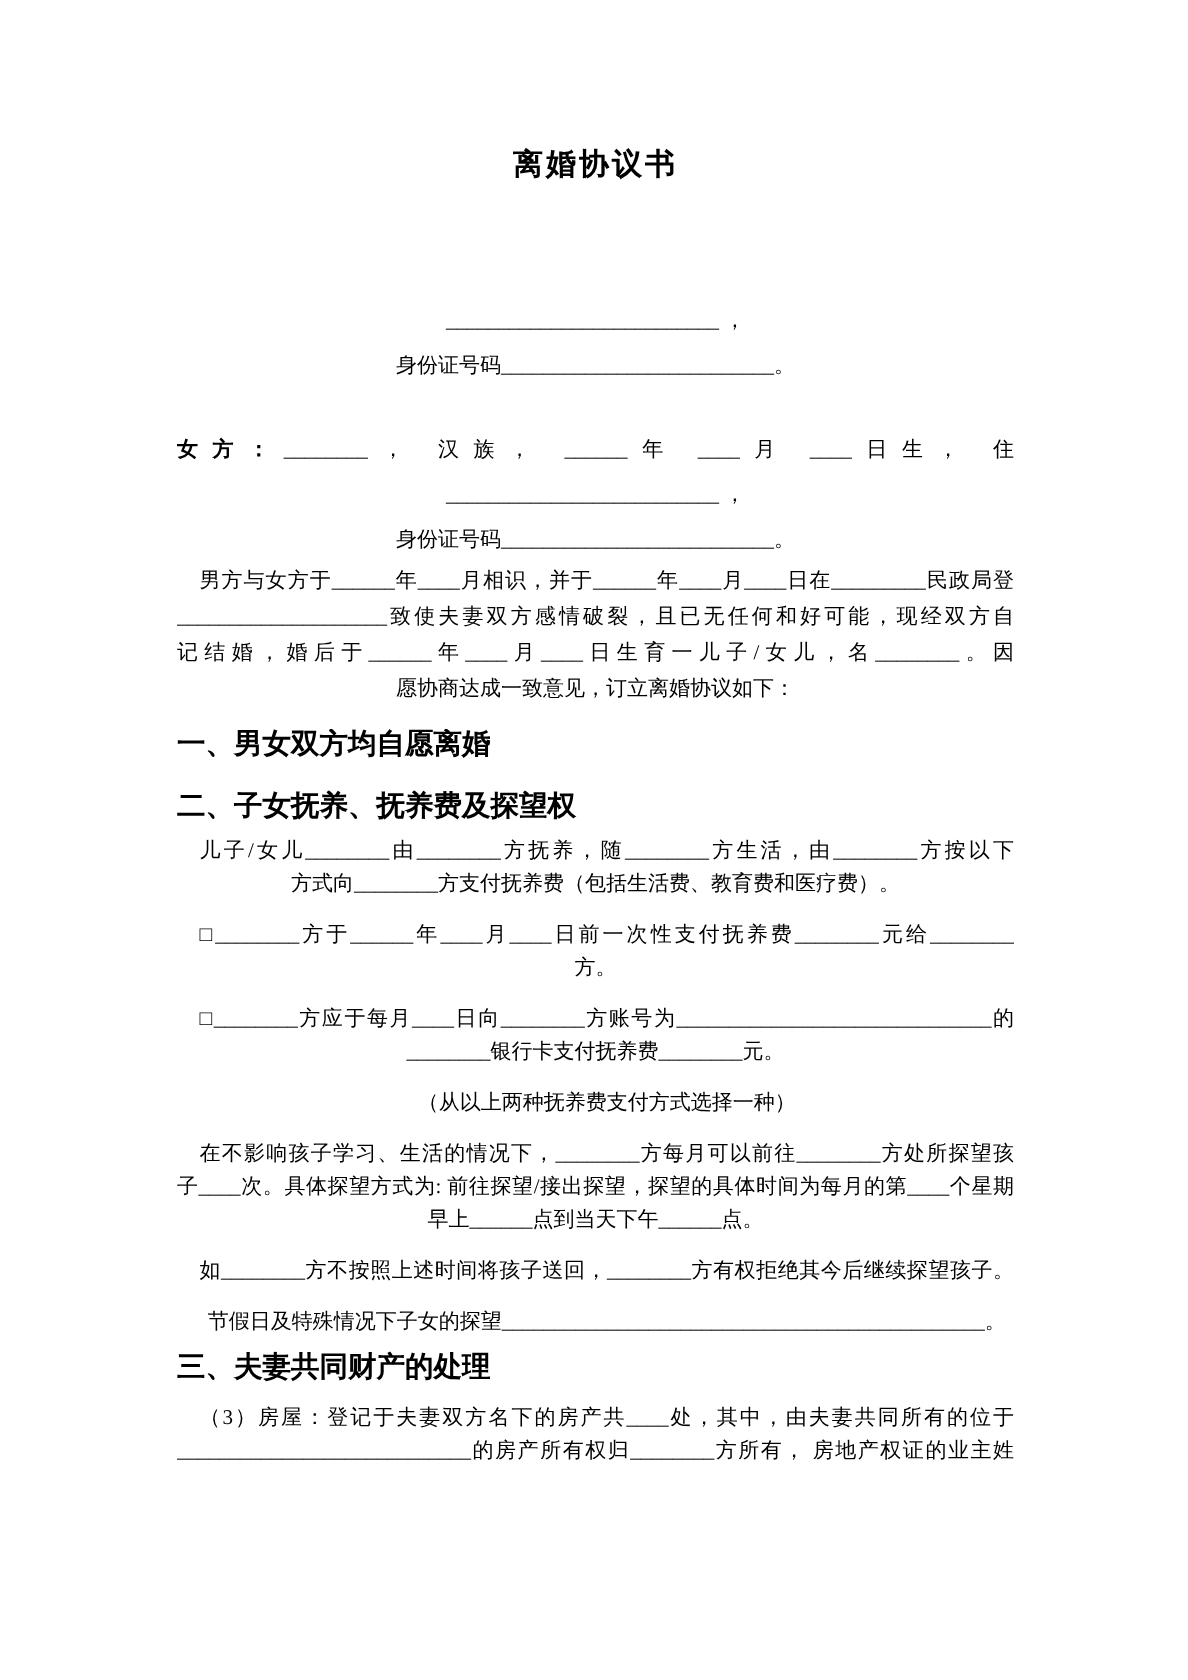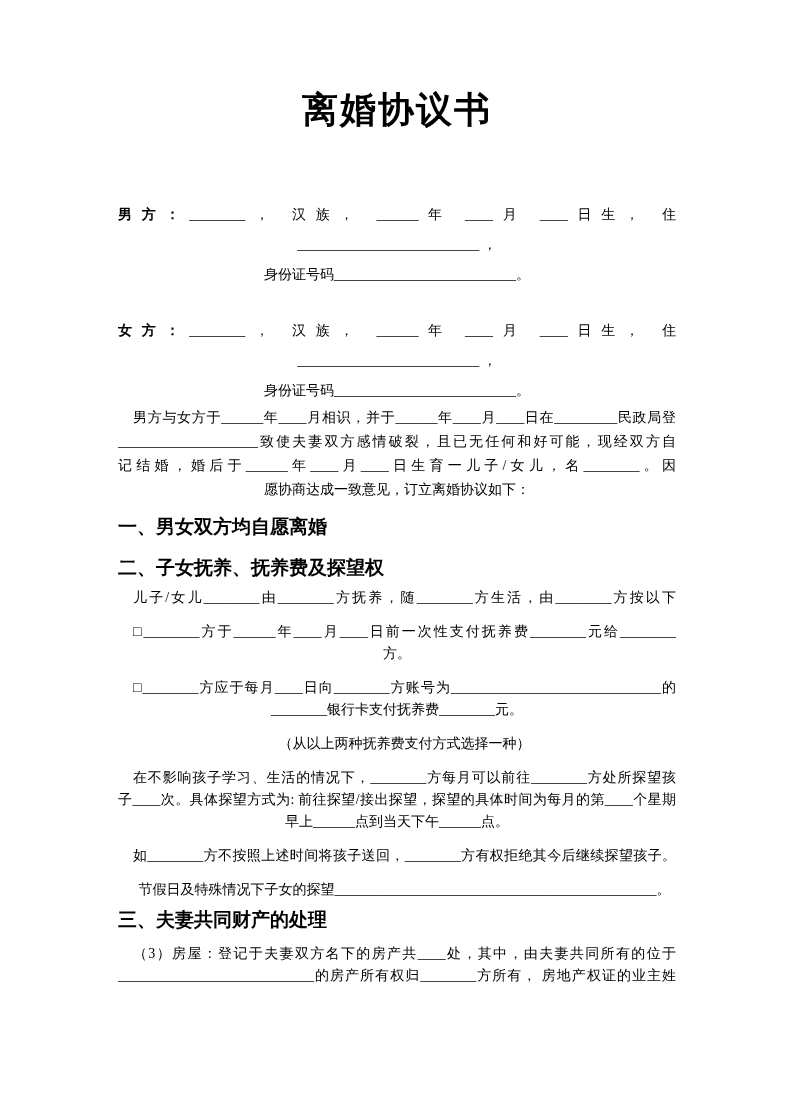--- a/index.html
+++ b/index.html
@@ -9,21 +9,21 @@
     color: #000000;
   }
   .page {
     width: 792px;
     height: 1120px;
     background: #ffffff;
     padding: 92px 116px 0 118px;
     overflow: hidden;
   }
   .title {
-    font-size: 36px;
+    font-size: 20px;
     font-weight: bold;
     text-align: center;
     line-height: 36px;
     letter-spacing: 2px;
   }
   .line {
     font-size: 14px;
     line-height: 22px;
     height: 22px;
     overflow: hidden;
@@ -53,21 +53,20 @@
   .deposit { margin-top: 16px; }
 </style>
 </head>
 <body>
 
 <div class="page">
 
   <div class="title">离婚协议书</div>
 
   <div class="party party-male">
-    <div class="line j"><span class="b">男方：</span><span>________， 汉族， ______年 ____月 ____日生， 住</span></div>
     <div class="line">__________________________ ，</div>
     <div class="line">身份证号码__________________________。</div>
   </div>
 
   <div class="party party-female">
     <div class="line j"><span class="b">女方：</span><span>________， 汉族， ______年 ____月 ____日生， 住</span></div>
     <div class="line">__________________________ ，</div>
     <div class="line">身份证号码__________________________。</div>
   </div>
 
@@ -77,20 +76,21 @@
     <div class="line j">记结婚，婚后于______年____月____日生育一儿子/女儿，名________。因</div>
     <div class="line">愿协商达成一致意见，订立离婚协议如下：</div>
   </div>
 
   <div class="heading h1">一、男女双方均自愿离婚</div>
 
   <div class="heading h2">二、子女抚养、抚养费及探望权</div>
 
   <div class="custody">
     <div class="line j ind">儿子/女儿________由________方抚养，随________方生活，由________方按以下</div>
+    <div class="line">方式向________方支付抚养费（包括生活费、教育费和医疗费）。</div>
   </div>
 
   <div class="opt1">
     <div class="line j ind">□________方于______年____月____日前一次性支付抚养费________元给________</div>
     <div class="line">方。</div>
   </div>
 
   <div class="opt2">
     <div class="line j ind">□________方应于每月____日向________方账号为______________________________的</div>
     <div class="line">________银行卡支付抚养费________元。</div>

